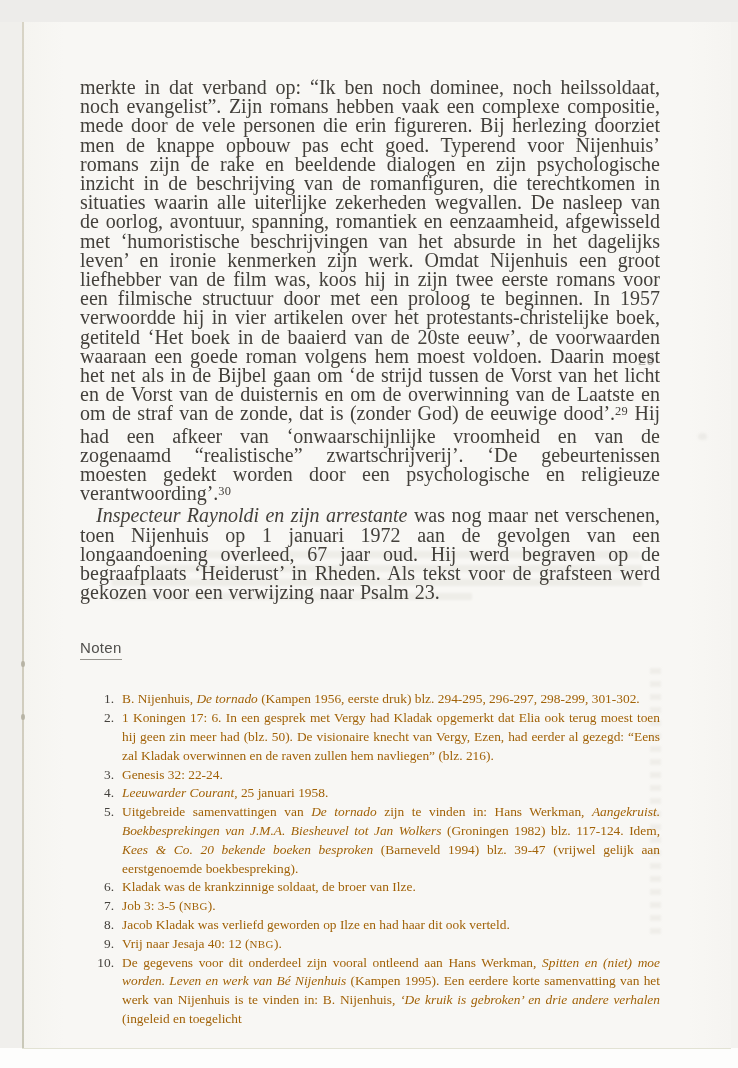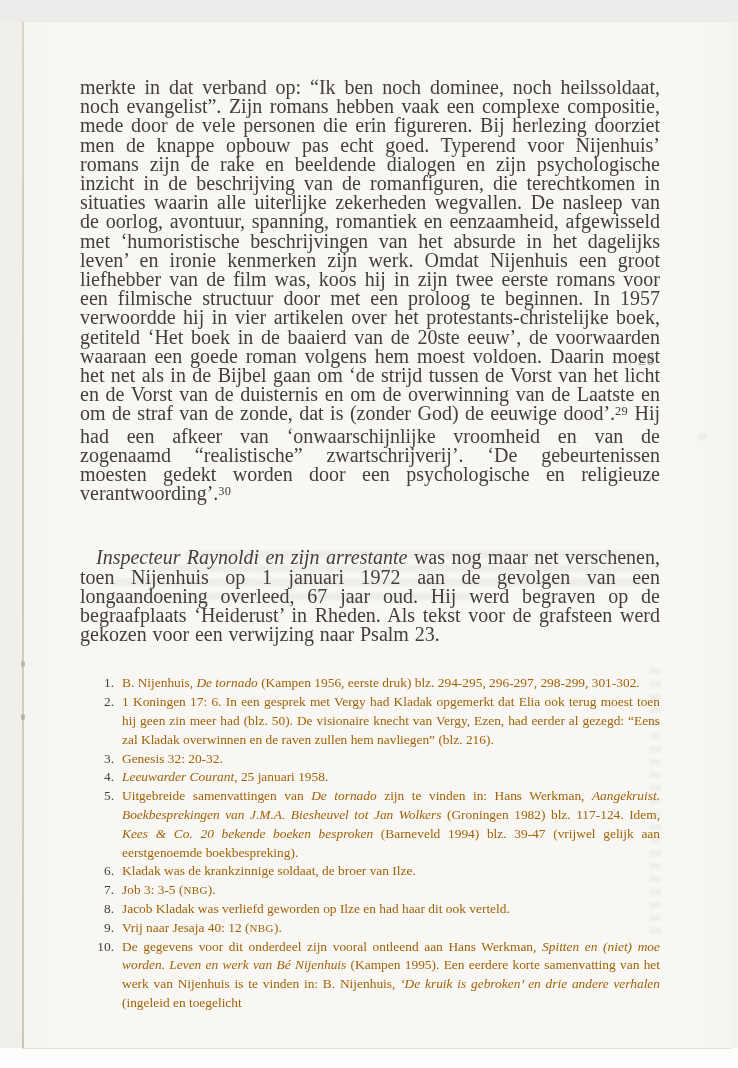--- a/index.html
+++ b/index.html
@@ -49,21 +49,21 @@
   .text-block {
     position: absolute; left: 80px; top: 78px; width: 580px;
     color: #43403b;
   }
   .body-para {
     margin: 0;
     font-size: 20px; line-height: 19.2px;
     text-align: justify;
     word-spacing: 0.04em;
   }
-  .body-para.indented { text-indent: 16px; margin-top: 42px; }
+  .body-para.indented { text-indent: 16px; }
 
   .run-italic { font-style: italic; }
   .run-sup { font-size: 62%; position: relative; top: -0.45em; letter-spacing: .02em; }
   .run-smallcaps { font-size: 82%; letter-spacing: .04em; }
 
   .noten-heading {
     display: inline-block;
     margin: 37px 0 0 0;
     font-family: "Liberation Sans", sans-serif;
     font-weight: 400;
@@ -120,36 +120,39 @@
   <div class="ghost ghost-col"></div>
 
   <div class="page-number">29</div>
 
   <div class="text-block">
 
     <p class="body-para"><span>merkte in dat verband op: “Ik ben noch dominee, noch heilssoldaat, noch evangelist”. Zijn romans hebben vaak een complexe compositie, mede door de vele personen die erin figureren. Bij herlezing doorziet men de knappe opbouw pas echt goed. Typerend voor Nijenhuis’ romans zijn de rake en beeldende dialogen en zijn psychologische inzicht in de beschrijving van de romanfiguren, die terechtkomen in situaties waarin alle uiterlijke zekerheden wegvallen. De nasleep van de oorlog, avontuur, spanning, romantiek en eenzaamheid, afgewisseld met ‘humoristische beschrijvingen van het absurde in het dagelijks leven’ en ironie kenmerken zijn werk. Omdat Nijenhuis een groot liefhebber van de film was, koos hij in zijn twee eerste romans voor een filmische structuur door met een proloog te beginnen. In 1957 verwoordde hij in vier artikelen over het protestants-christelijke boek, getiteld ‘Het boek in de baaierd van de 20ste eeuw’, de voorwaarden waaraan een goede roman volgens hem moest voldoen. Daarin moest het net als in de Bijbel gaan om ‘de strijd tussen de Vorst van het licht en de Vorst van de duisternis en om de overwinning van de Laatste en om de straf van de zonde, dat is (zonder God) de eeuwige dood’.</span><span class="run-sup">29</span><span> Hij had een afkeer van ‘onwaarschijnlijke vroomheid en van de zogenaamd “realistische” zwartschrijverij’. ‘De gebeurtenissen moesten gedekt worden door een psychologische en religieuze verantwoording’.</span><span class="run-sup">30</span></p>
 
     <p class="body-para indented"><span class="run-italic">Inspecteur Raynoldi en zijn arrestante</span><span> was nog maar net verschenen, toen Nijenhuis op 1 januari 1972 aan de gevolgen van een longaandoening overleed, 67 jaar oud. Hij werd begraven op de begraafplaats ‘Heiderust’ in Rheden. Als tekst voor de grafsteen werd gekozen voor een verwijzing naar Psalm 23.</span></p>
 
+    <div>
+      <span class="noten-heading">Noten</span>
+    </div>
 
     <div class="notes-list">
 
       <div class="note-row">
         <span class="note-num">1.</span>
         <span class="note-text"><span>B. Nijenhuis, </span><span class="run-italic">De tornado</span><span> (Kampen 1956, eerste druk) blz. 294-295, 296-297, 298-299, 301-302.</span></span>
       </div>
 
       <div class="note-row">
         <span class="note-num">2.</span>
         <span class="note-text"><span>1 Koningen 17: 6. In een gesprek met Vergy had Kladak opgemerkt dat Elia ook terug moest toen hij geen zin meer had (blz. 50). De visionaire knecht van Vergy, Ezen, had eerder al gezegd: “Eens zal Kladak overwinnen en de raven zullen hem navliegen” (blz. 216).</span></span>
       </div>
 
       <div class="note-row">
         <span class="note-num">3.</span>
-        <span class="note-text"><span>Genesis 32: 20-32.</span></span>
+        <span class="note-text"><span>Genesis 32: 22-24.</span></span>
       </div>
 
       <div class="note-row">
         <span class="note-num">4.</span>
         <span class="note-text"><span class="run-italic">Leeuwarder Courant</span><span>, 25 januari 1958.</span></span>
       </div>
 
       <div class="note-row">
         <span class="note-num">5.</span>
         <span class="note-text"><span>Uitgebreide samenvattingen van </span><span class="run-italic">De tornado</span><span> zijn te vinden in: Hans Werkman, </span><span class="run-italic">Aangekruist. Boekbesprekingen van J.M.A. Biesheuvel tot Jan Wolkers</span><span> (Groningen 1982) blz. 117-124. Idem, </span><span class="run-italic">Kees &amp; Co. 20 bekende boeken besproken</span><span> (Barneveld 1994) blz. 39-47 (vrijwel gelijk aan eerstgenoemde boekbespreking).</span></span>

